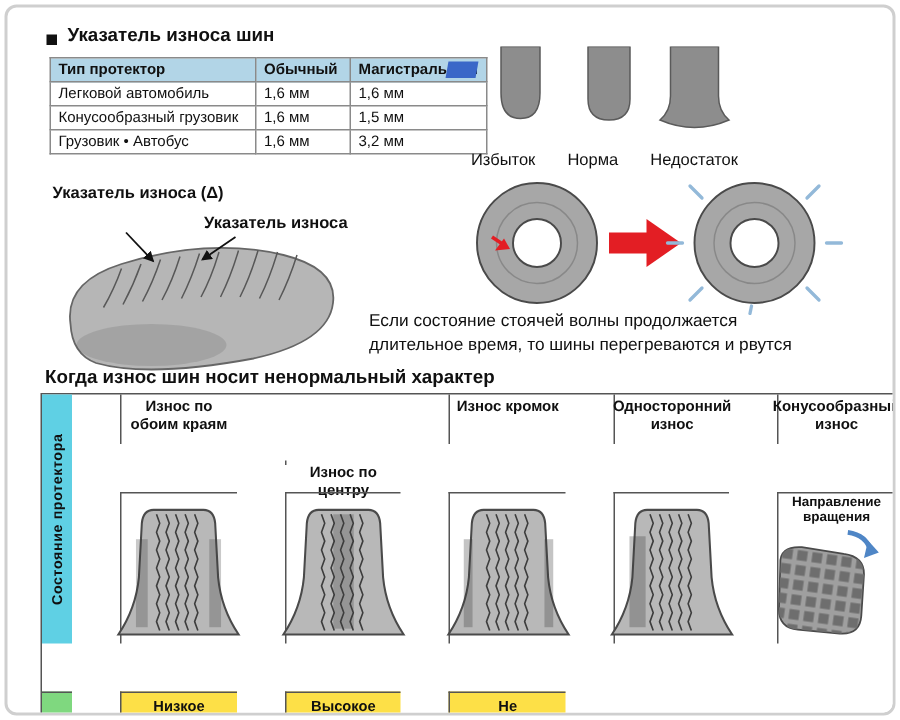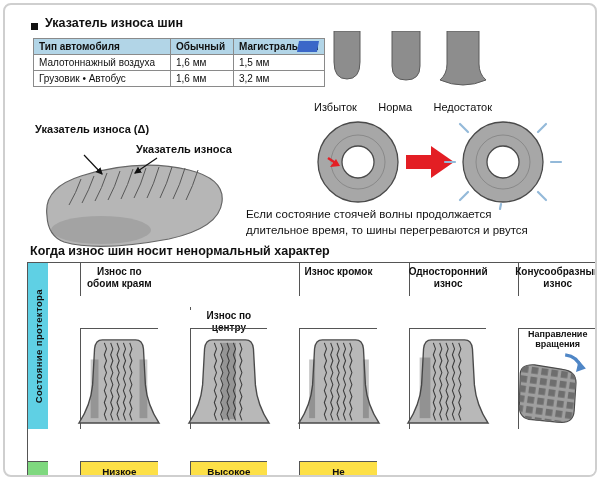--- a/index.html
+++ b/index.html
@@ -37,28 +37,33 @@
 <div class="page">
 
   <div class="abs doc-title">
     <span class="sq"></span>
     <span>Указатель износа шин</span>
   </div>
 
   <table class="abs spec">
     <thead>
       <tr>
-        <th class="c-type">Тип автомобиля</th>
+        <th class="c-type">Тип протектор</th>
         <th class="c-n">Обычный</th>
         <th class="c-h">Магистральный</th>
       </tr>
     </thead>
     <tbody>
       <tr>
-        <td>Малотоннажный воздуха</td>
+        <td>Легковой автомобиль</td>
+        <td>1,6 мм</td>
+        <td>1,6 мм</td>
+      </tr>
+      <tr>
+        <td>Конусообразный грузовик</td>
         <td>1,6 мм</td>
         <td>1,5 мм</td>
       </tr>
       <tr>
         <td>Грузовик • Автобус</td>
         <td>1,6 мм</td>
         <td>3,2 мм</td>
       </tr>
     </tbody>
   </table>

